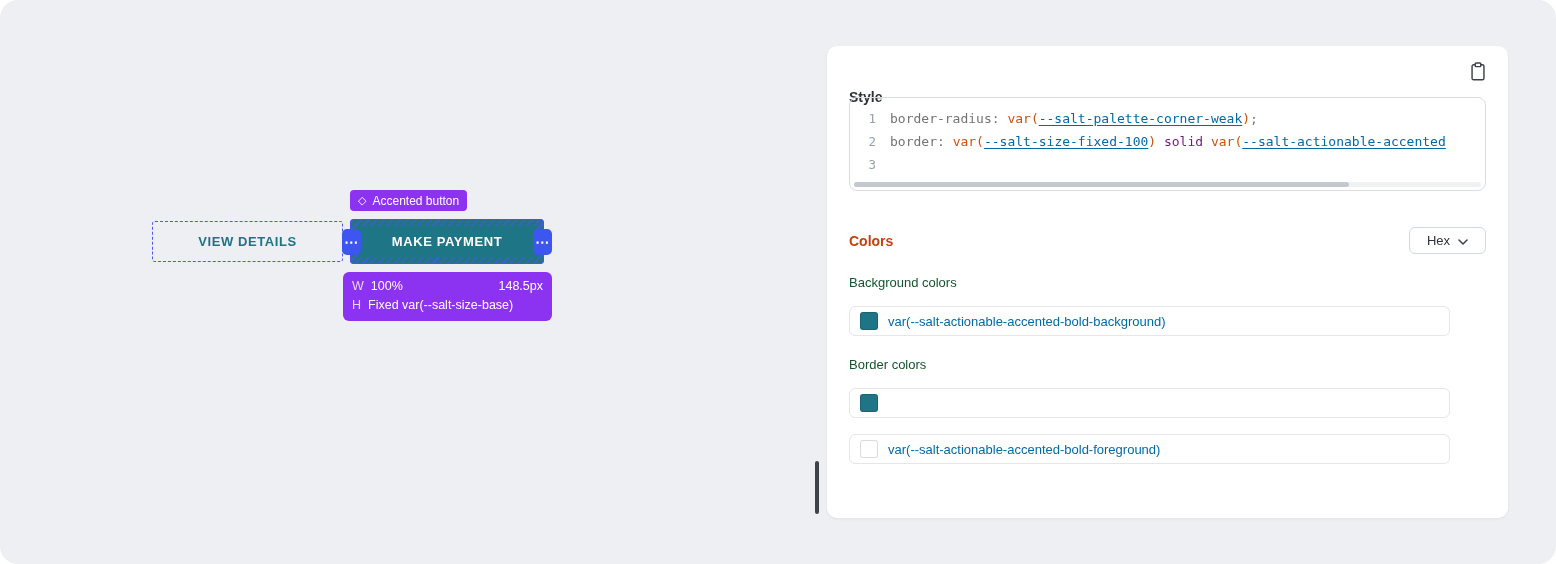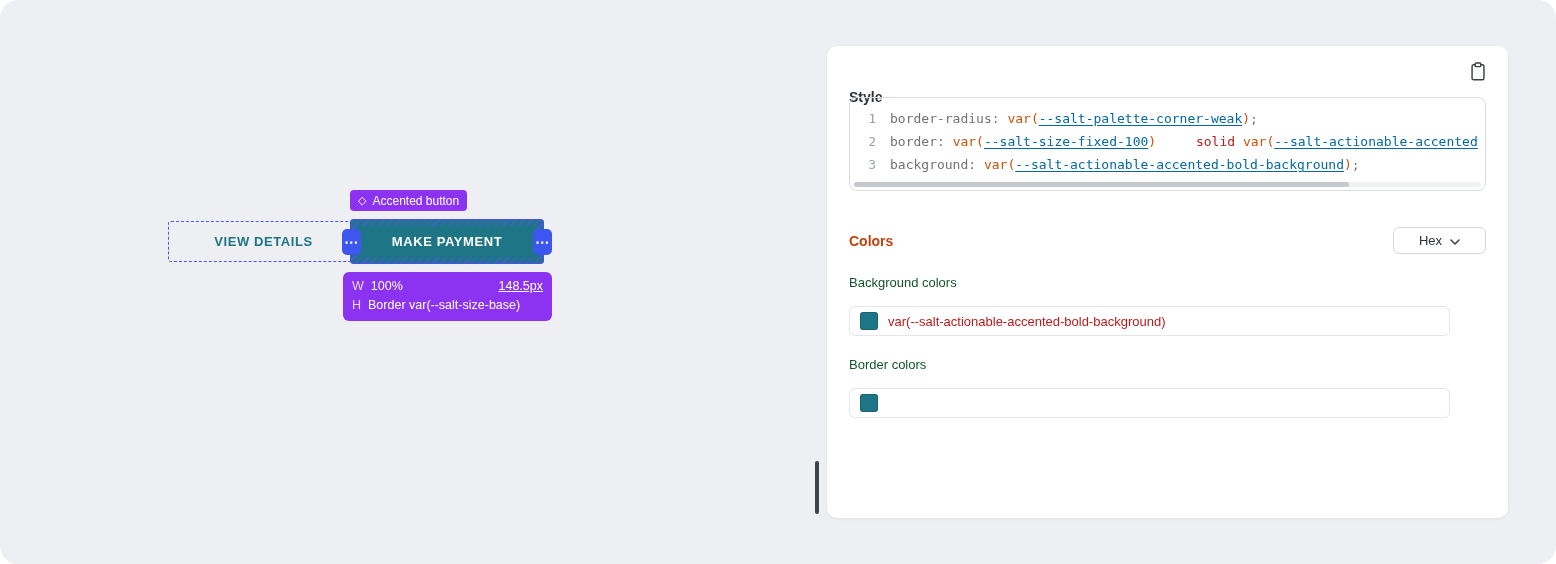--- a/index.html
+++ b/index.html
@@ -1,21 +1,21 @@
 <!DOCTYPE html>
 <html><head>
 <meta charset="utf-8">
 <style>
   * { margin:0; padding:0; box-sizing:border-box; }
   html,body { width:1556px; height:564px; background:#ffffff; font-family:"Liberation Sans", sans-serif; overflow:hidden; }
   .stage { position:absolute; inset:0; background:#edeff2; border-radius:18px; overflow:hidden; }
 
   
   .btn-secondary {
-    position:absolute; left:168px; top:221px; width:191px; height:41px;
+    position:absolute; left:152px; top:221px; width:191px; height:41px;
     display:flex; align-items:center; justify-content:center;
     background:transparent; border:1px dashed #4d57ec; border-radius:3px;
     color:#1d7585; font-weight:700; font-size:13px; letter-spacing:.6px; cursor:pointer;
     font-family:"Liberation Sans", sans-serif;
   }
   .btn-primary {
     position:absolute; left:350px; top:219px; width:194px; height:45px;
     display:flex; align-items:center; justify-content:center;
     background:#1d7585; border:1px solid #4d4ff0; border-radius:3px;
     color:#ffffff; font-weight:700; font-size:13px; letter-spacing:.6px; cursor:pointer;
@@ -42,21 +42,21 @@
   }
   .sel-badge .diamond { font-size:11px; line-height:1; }
 
   .measure {
     position:absolute; left:343px; top:272px; width:209px;
     background:#8b33f0; border-radius:6px; color:#fff; font-size:12.5px;
     padding:5px 9px 6px;
   }
   .m-row { display:flex; gap:7px; line-height:19px; white-space:nowrap; }
   .m-key { opacity:.8; }
-  .m-px  { margin-left:auto;text-decoration:underline; }
+  .m-px  { margin-left:auto; }
 
   .v-scrollbar { position:absolute; left:815px; top:461px; width:4px; height:53px;
     background:#3f4348; border-radius:2px; cursor:pointer; }
 
   
   .panel {
     position:absolute; left:827px; top:46px; width:681px; height:472px;
     background:#ffffff; border-radius:10px; box-shadow:0 1px 3px rgba(16,24,40,.06);
     padding:17px 22px 0;
   }
@@ -68,39 +68,39 @@
     margin-top:14px; height:94px; border:1px solid #d9dde2; border-radius:8px;
     padding:9px 0 0; position:relative; overflow:hidden;
     font-family:"DejaVu Sans Mono","Liberation Mono",monospace; font-size:13px;
   }
   .code-line { display:flex; line-height:23px; }
   .line-num { width:26px; flex:none; text-align:right; color:#98a0aa; font-size:12.5px; margin-right:14px; }
   .code-text { white-space:pre; color:#24292f; }
   .tok-prop  { color:#737373; }
   .tok-fn    { color:#c9510c; }
   .tok-var   { color:#0369a1; text-decoration:underline; text-underline-offset:2px; }
-  .tok-kw    { color:#b91c1c;margin-left:32px; }
+  .tok-kw    { color:#701a75; }
   .h-scrollbar { position:absolute; left:4px; right:4px; bottom:3px; height:5px;
     background:#f0f1f3; border-radius:3px; cursor:pointer; }
   .h-scrollbar .thumb { width:79%; height:100%; background:#c4c9cf; border-radius:3px; }
 
   .colors-row { margin-top:36px; display:flex; justify-content:space-between; align-items:center; height:27px; }
   .colors-heading { font-size:14px; color:#c2410c; }
   .hex-btn {
-    display:inline-flex; align-items:center; gap:8px; height:27px; padding:0 25px;
+    display:inline-flex; align-items:center; gap:8px; height:27px; padding:0 17px;
     background:#fff; border:1px solid #d3d8de; border-radius:6px;
     font-size:13px; color:#2e3238; cursor:pointer; font-family:"Liberation Sans", sans-serif;
   }
 
   .group-label { margin-top:21px; font-size:13px; color:#14532d; line-height:16px; }
   .group-label + .color-row { margin-top:15px; }
   .color-row {
     margin-top:16px; width:601px; height:30px; border:1px solid #e3e6ea; border-radius:6px;
     display:flex; align-items:center; gap:10px; padding:0 10px;
-    font-size:13px; color:#b91c1c; cursor:pointer; background:#fff;
+    font-size:13px; color:#0369a1; cursor:pointer; background:#fff;
   }
   .swatch { width:18px; height:18px; flex:none; border-radius:3px;
     box-shadow:inset 0 0 0 1px rgba(0,0,0,.14); }
 </style>
 </head>
 <body>
 
 <div class="stage">
 
   <div class="sel-badge">
@@ -123,21 +123,21 @@
   </button>
 
   <div class="measure">
     <div class="m-row">
       <span class="m-key">W</span>
       <span class="m-val">100%</span>
       <span class="m-px">148.5px</span>
     </div>
     <div class="m-row">
       <span class="m-key">H</span>
-      <span class="m-val">Border var(--salt-size-base)</span>
+      <span class="m-val">Fixed var(--salt-size-base)</span>
     </div>
   </div>
 
   <div class="v-scrollbar"></div>
 
   <section class="panel">
 
     <div class="panel-header">
       <h2 class="style-heading">Style</h2>
       <button class="copy-btn">
@@ -154,21 +154,20 @@
       <div class="code-line">
         <span class="line-num">1</span>
         <span class="code-text"><span class="tok-prop">border-radius</span><span class="tok-prop">: </span><span class="tok-fn">var(</span><span class="tok-var">--salt-palette-corner-weak</span><span class="tok-fn">)</span><span class="tok-prop">;</span></span>
       </div>
       <div class="code-line">
         <span class="line-num">2</span>
         <span class="code-text"><span class="tok-prop">border</span><span class="tok-prop">: </span><span class="tok-fn">var(</span><span class="tok-var">--salt-size-fixed-100</span><span class="tok-fn">)</span><span class="tok-prop"> </span><span class="tok-kw">solid</span><span class="tok-prop"> </span><span class="tok-fn">var(</span><span class="tok-var">--salt-actionable-accented</span></span>
       </div>
       <div class="code-line">
         <span class="line-num">3</span>
-        <span class="code-text"><span class="tok-prop">background</span><span class="tok-prop">: </span><span class="tok-fn">var(</span><span class="tok-var">--salt-actionable-accented-bold-background</span><span class="tok-fn">)</span><span class="tok-prop">;</span></span>
       </div>
       <div class="h-scrollbar">
         <div class="thumb"></div>
       </div>
     </div>
 
     <div class="colors-row">
       <h2 class="colors-heading">Colors</h2>
       <button class="hex-btn">
         <span>Hex</span>
@@ -184,15 +183,19 @@
     <div class="color-row">
       <span class="swatch" style="background: rgb(29, 117, 133);"></span>
       <span>var(--salt-actionable-accented-bold-background)</span>
     </div>
 
     <div class="group-label">Border colors</div>
     <div class="color-row">
       <span class="swatch" style="background: rgb(29, 117, 133);"></span>
     </div>
 
+    <div class="color-row">
+      <span class="swatch" style="background: rgb(255, 255, 255);"></span>
+      <span>var(--salt-actionable-accented-bold-foreground)</span>
+    </div>
 
   </section>
 </div>
 
 </body></html>

